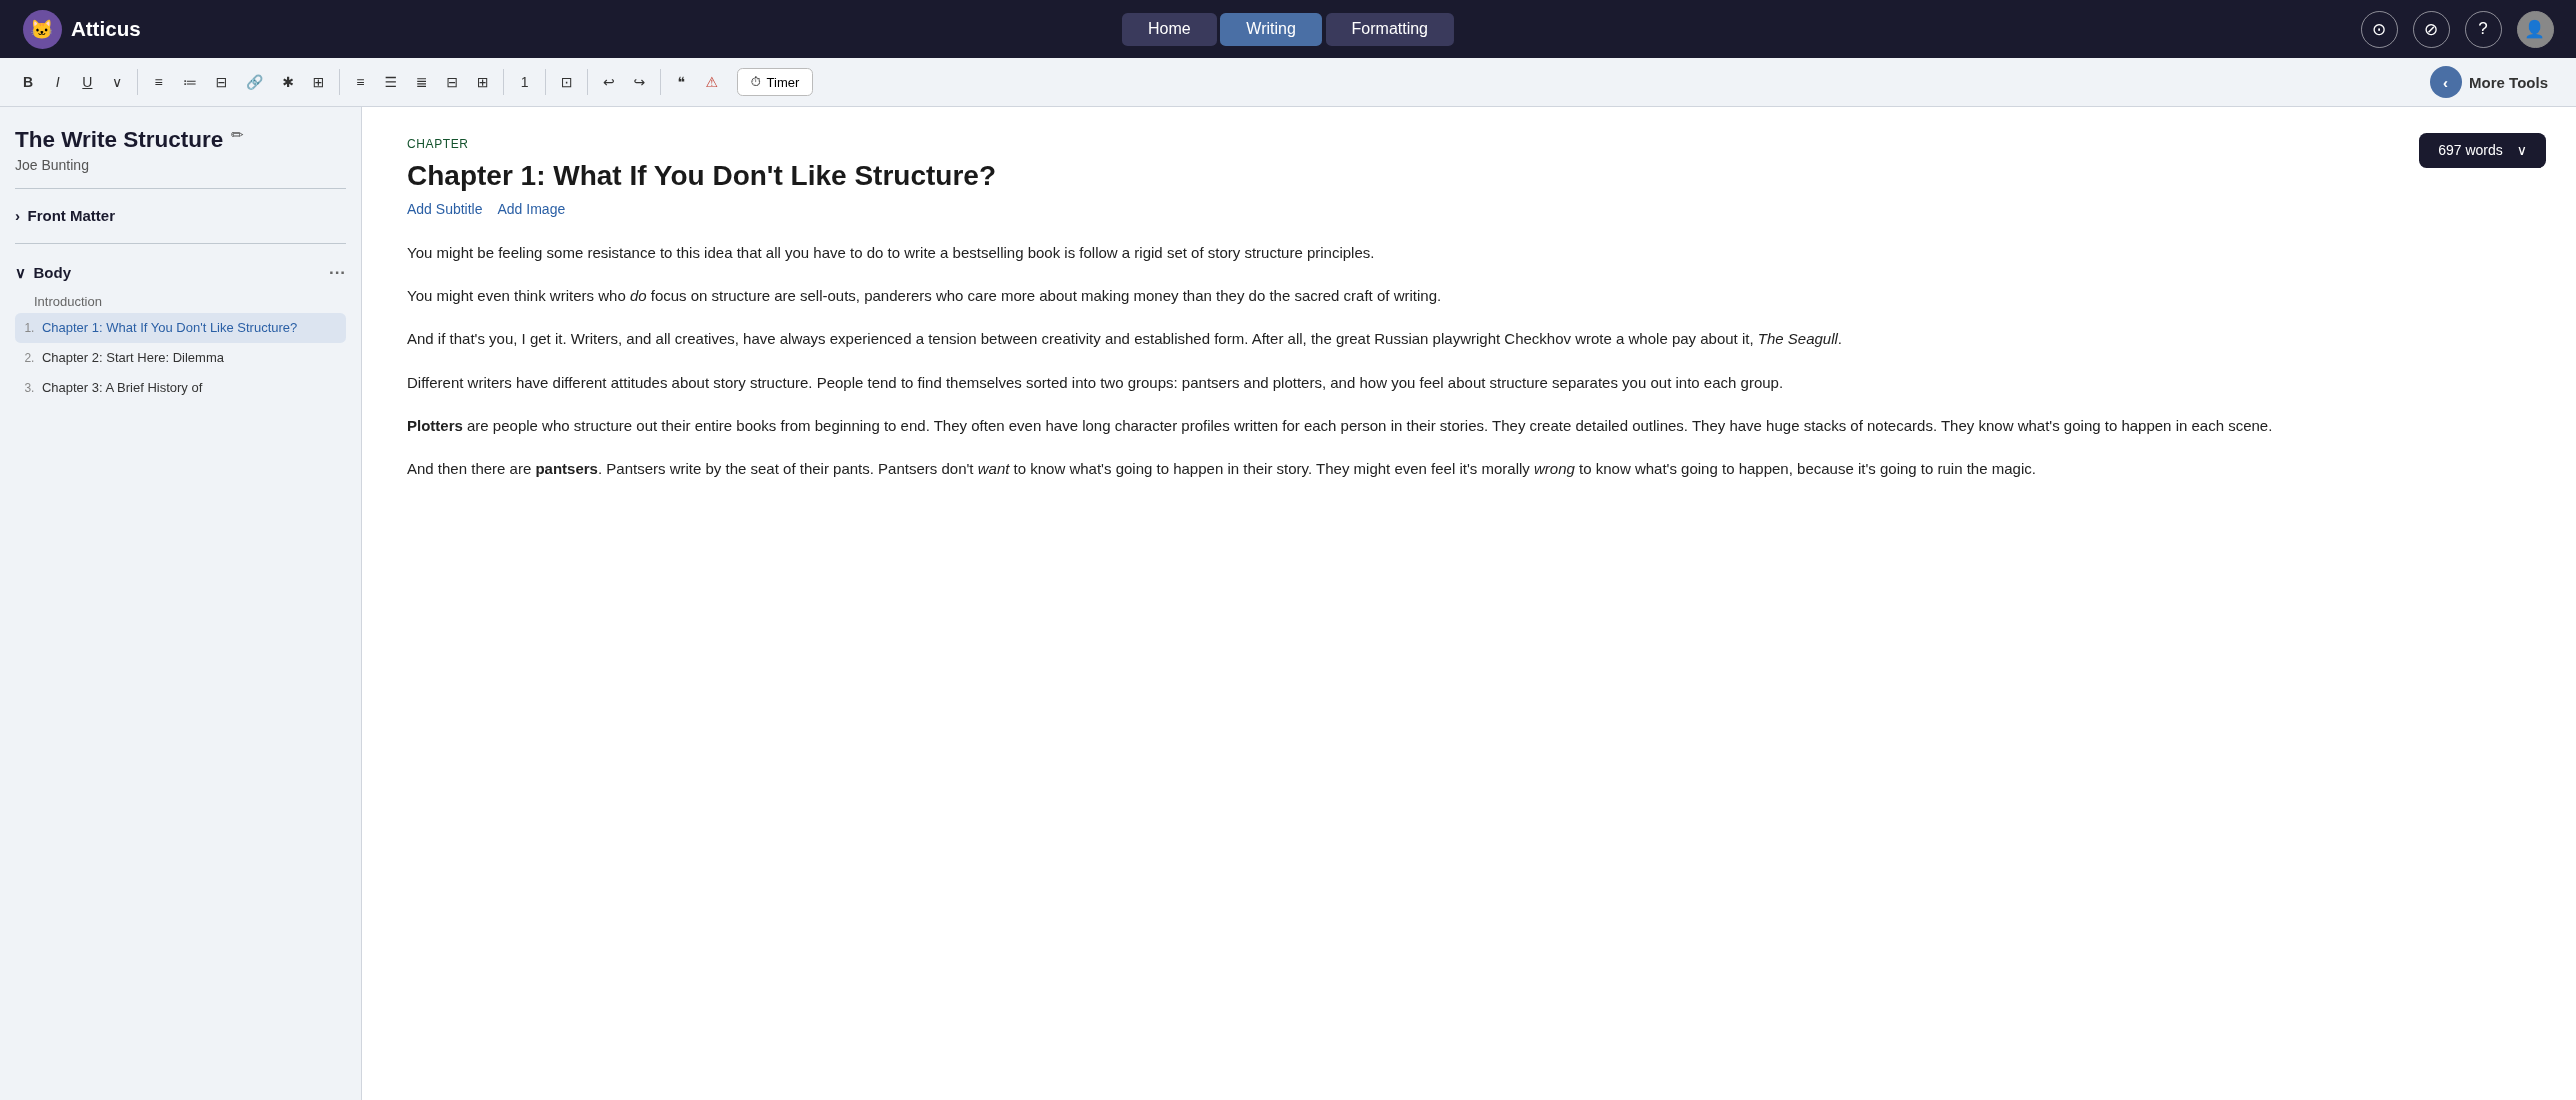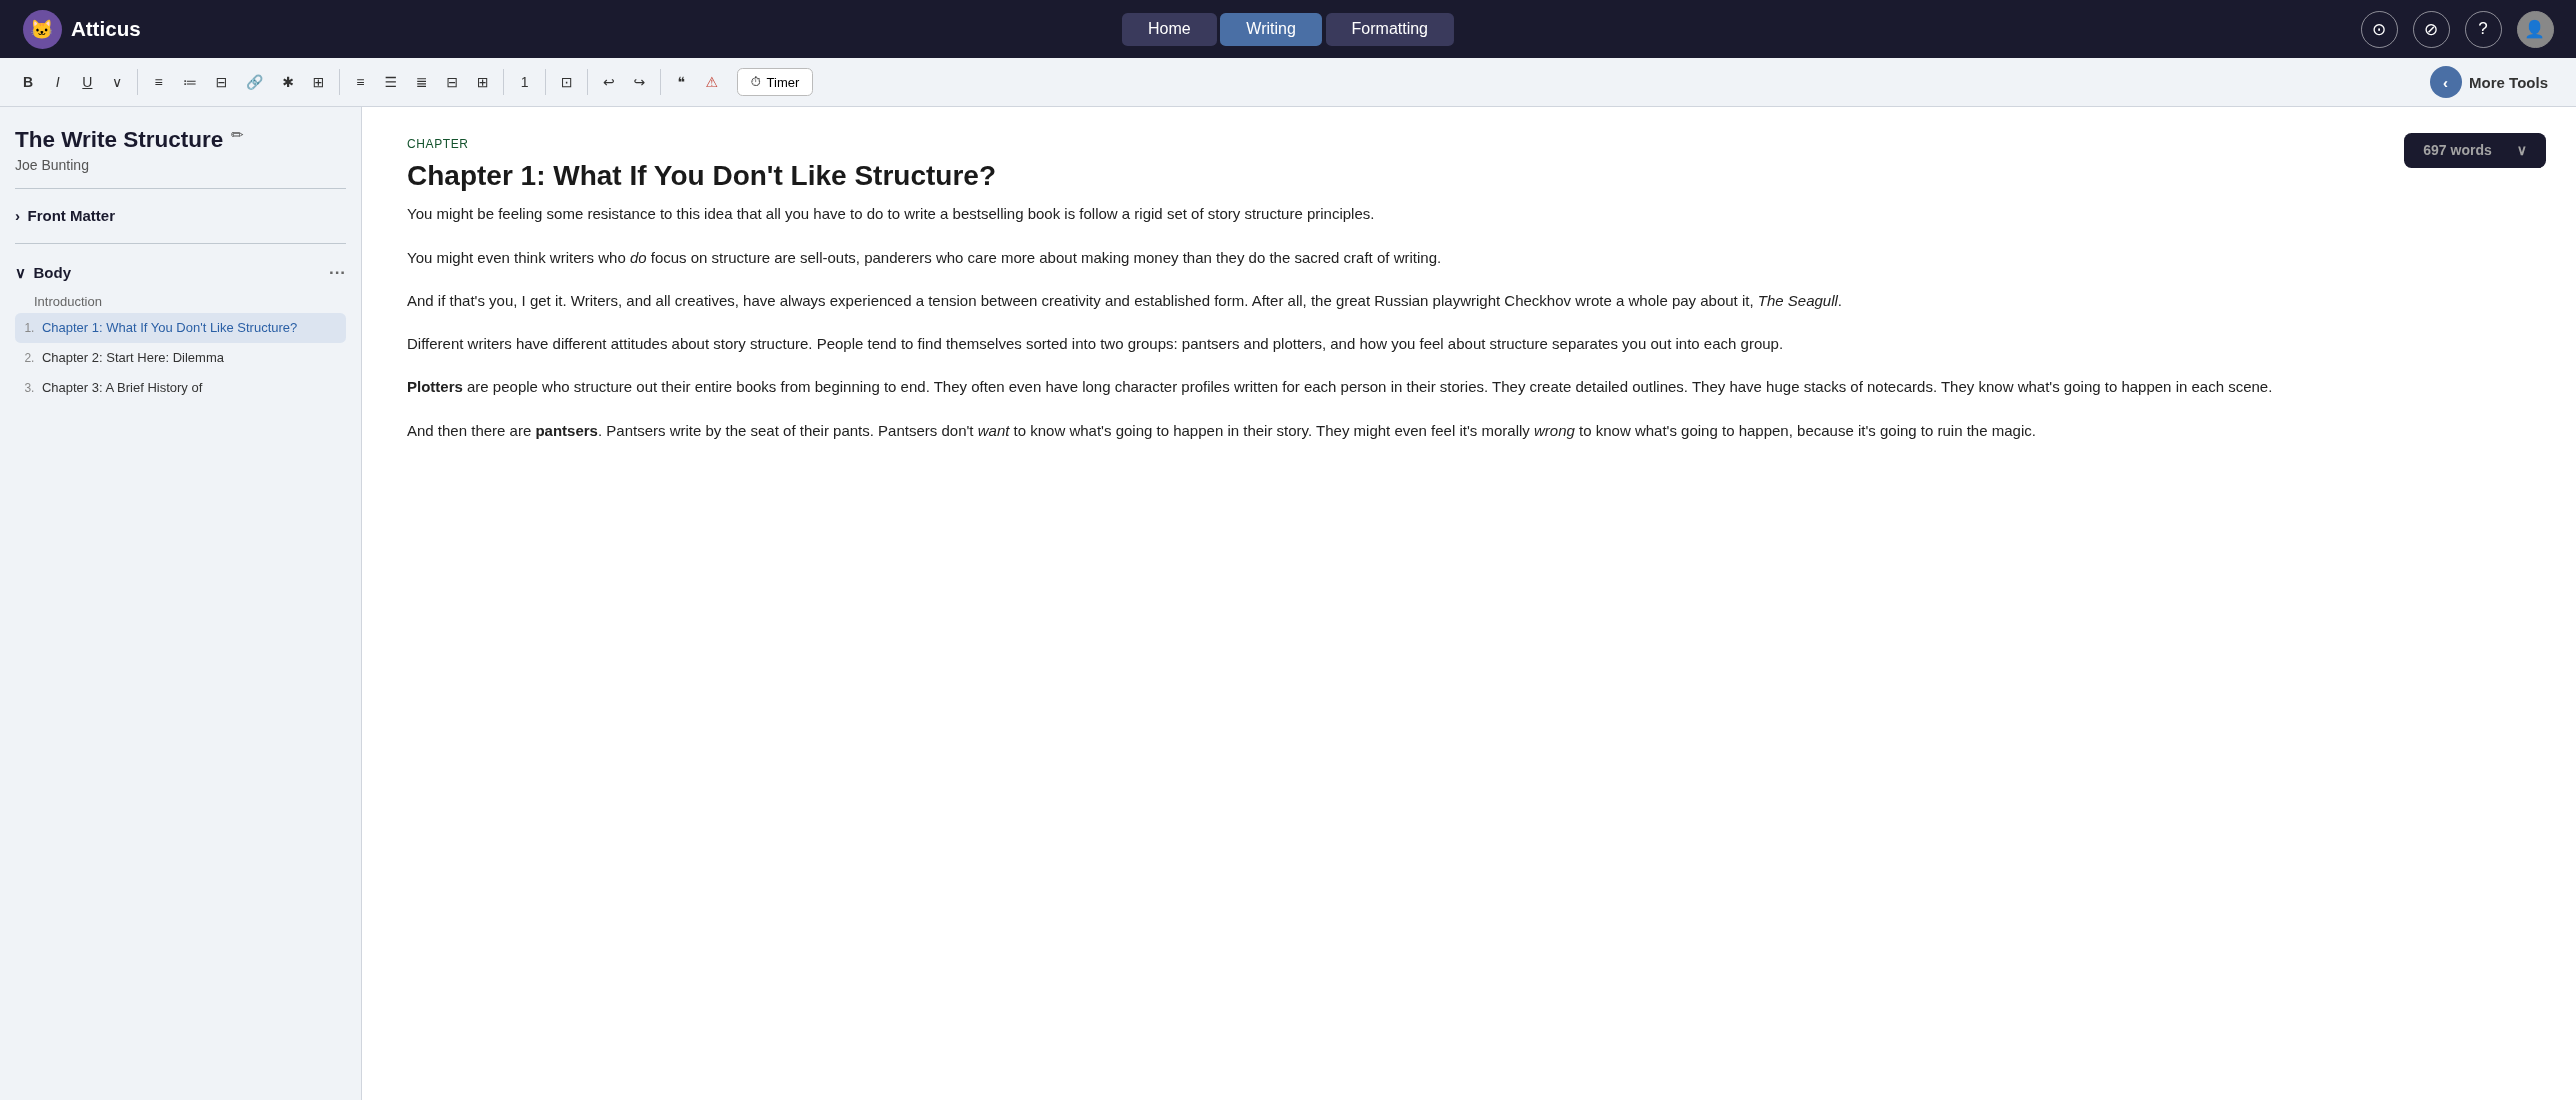--- a/index.html
+++ b/index.html
@@ -268,28 +268,28 @@
       color: #222;
       margin-bottom: 17px;
     }
     .editor-content p em { font-style: italic; }
     .editor-content p strong { font-weight: 700; }
     .words-badge {
       position: absolute;
       top: 26px;
       right: 30px;
       background: #1a1a2e;
-      color: #a3a3a3;
+      color: #ffffff;
       padding: 9.4px 19px;
       border-radius: 7.5px;
       font-size: 14px;
-      font-weight: 700;
-      display: flex;
-      align-items: center;
-      gap: 25px;
+      font-weight: 400;
+      display: flex;
+      align-items: center;
+      gap: 14px;
       cursor: pointer;
     }
   </style>
 </head>
 <body>
 
 <nav class="top-nav">
   <div class="logo-area">
     <div class="logo-icon">🐱</div>
     <span>Atticus</span>
@@ -433,20 +433,24 @@
 
   <main class="editor-area">
     <div class="words-badge">
       <span>697 words</span>
       <span>∨</span>
     </div>
 
     <div class="chapter-label">Chapter</div>
     <h1 class="chapter-title-heading">Chapter 1: What If You Don't Like Structure?</h1>
 
+    <div class="add-links">
+      <a class="add-link">Add Subtitle</a>
+      <a class="add-link">Add Image</a>
+    </div>
 
     <div class="editor-content">
       <p>You might be feeling some resistance to this idea that all you have to do to write a bestselling book is follow a rigid set of story structure principles.</p>
       <p>You might even think writers who <em>do</em> focus on structure are sell-outs, panderers who care more about making money than they do the sacred craft of writing.</p>
       <p>And if that's you, I get it. Writers, and all creatives, have always experienced a tension between creativity and established form. After all, the great Russian playwright Checkhov wrote a whole pay about it, <em>The Seagull</em>.</p>
       <p>Different writers have different attitudes about story structure. People tend to find themselves sorted into two groups: pantsers and plotters, and how you feel about structure separates you out into each group.</p>
       <p><strong>Plotters</strong> are people who structure out their entire books from beginning to end. They often even have long character profiles written for each person in their stories. They create detailed outlines. They have huge stacks of notecards. They know what's going to happen in each scene.</p>
       <p>And then there are <strong>pantsers</strong>. Pantsers write by the seat of their pants. Pantsers don't <em>want</em> to know what's going to happen in their story. They might even feel it's morally <em>wrong</em> to know what's going to happen, because it's going to ruin the magic.</p>
     </div>
   </main>

